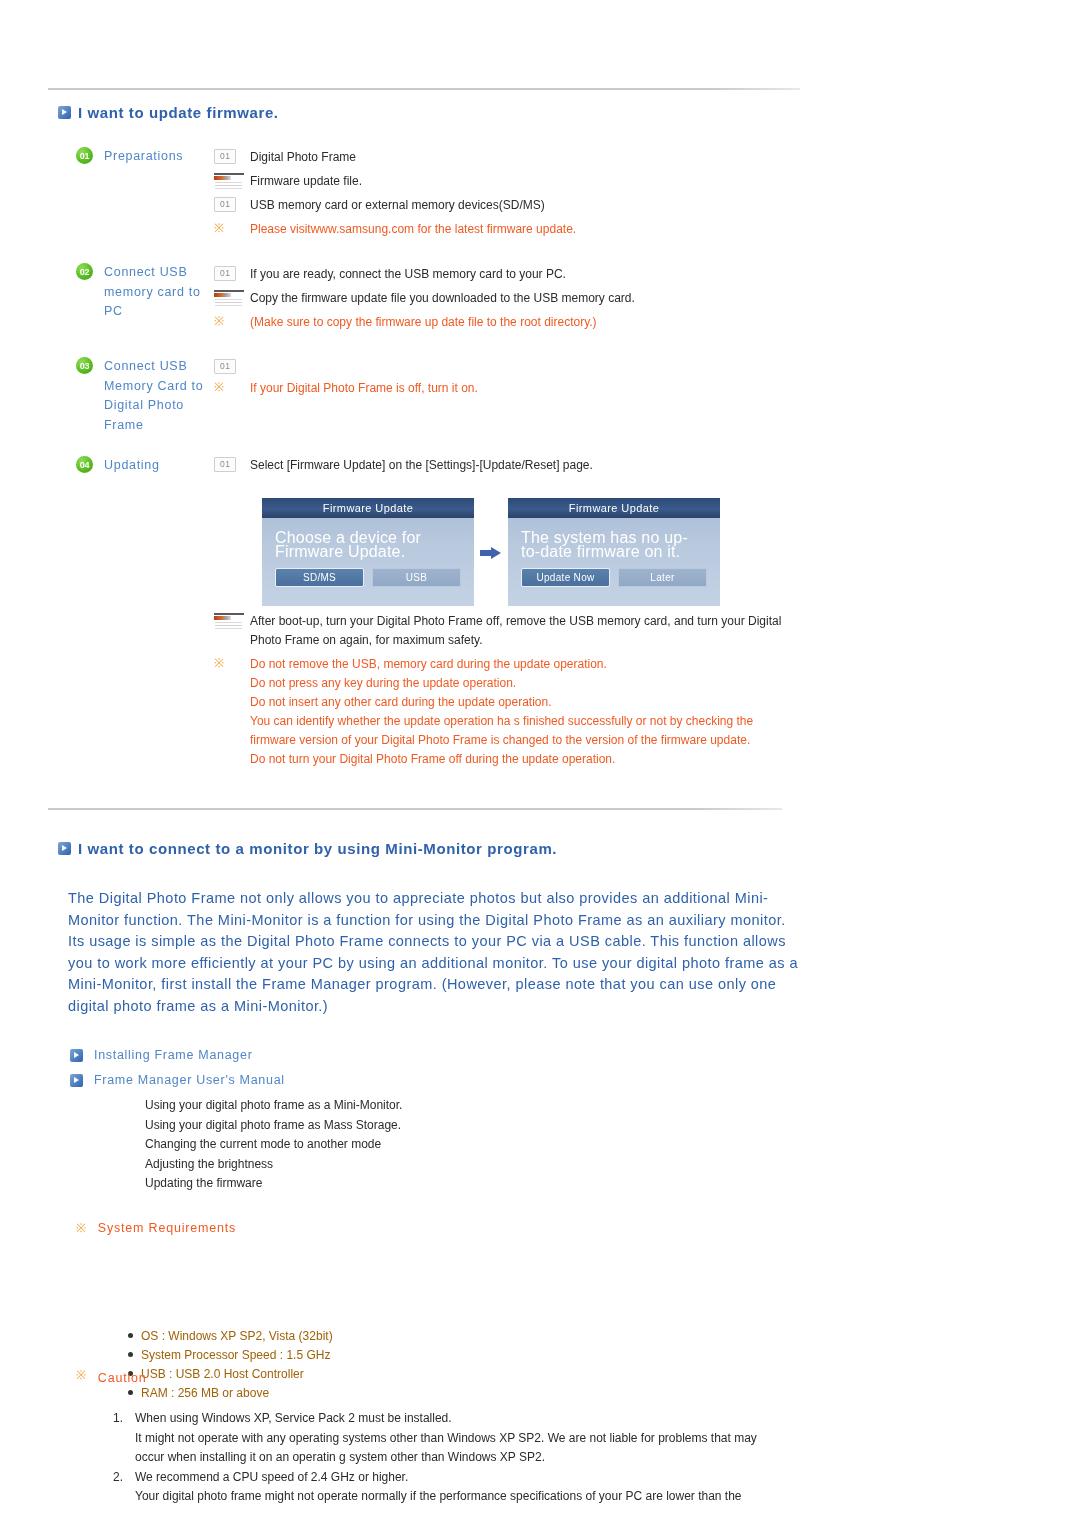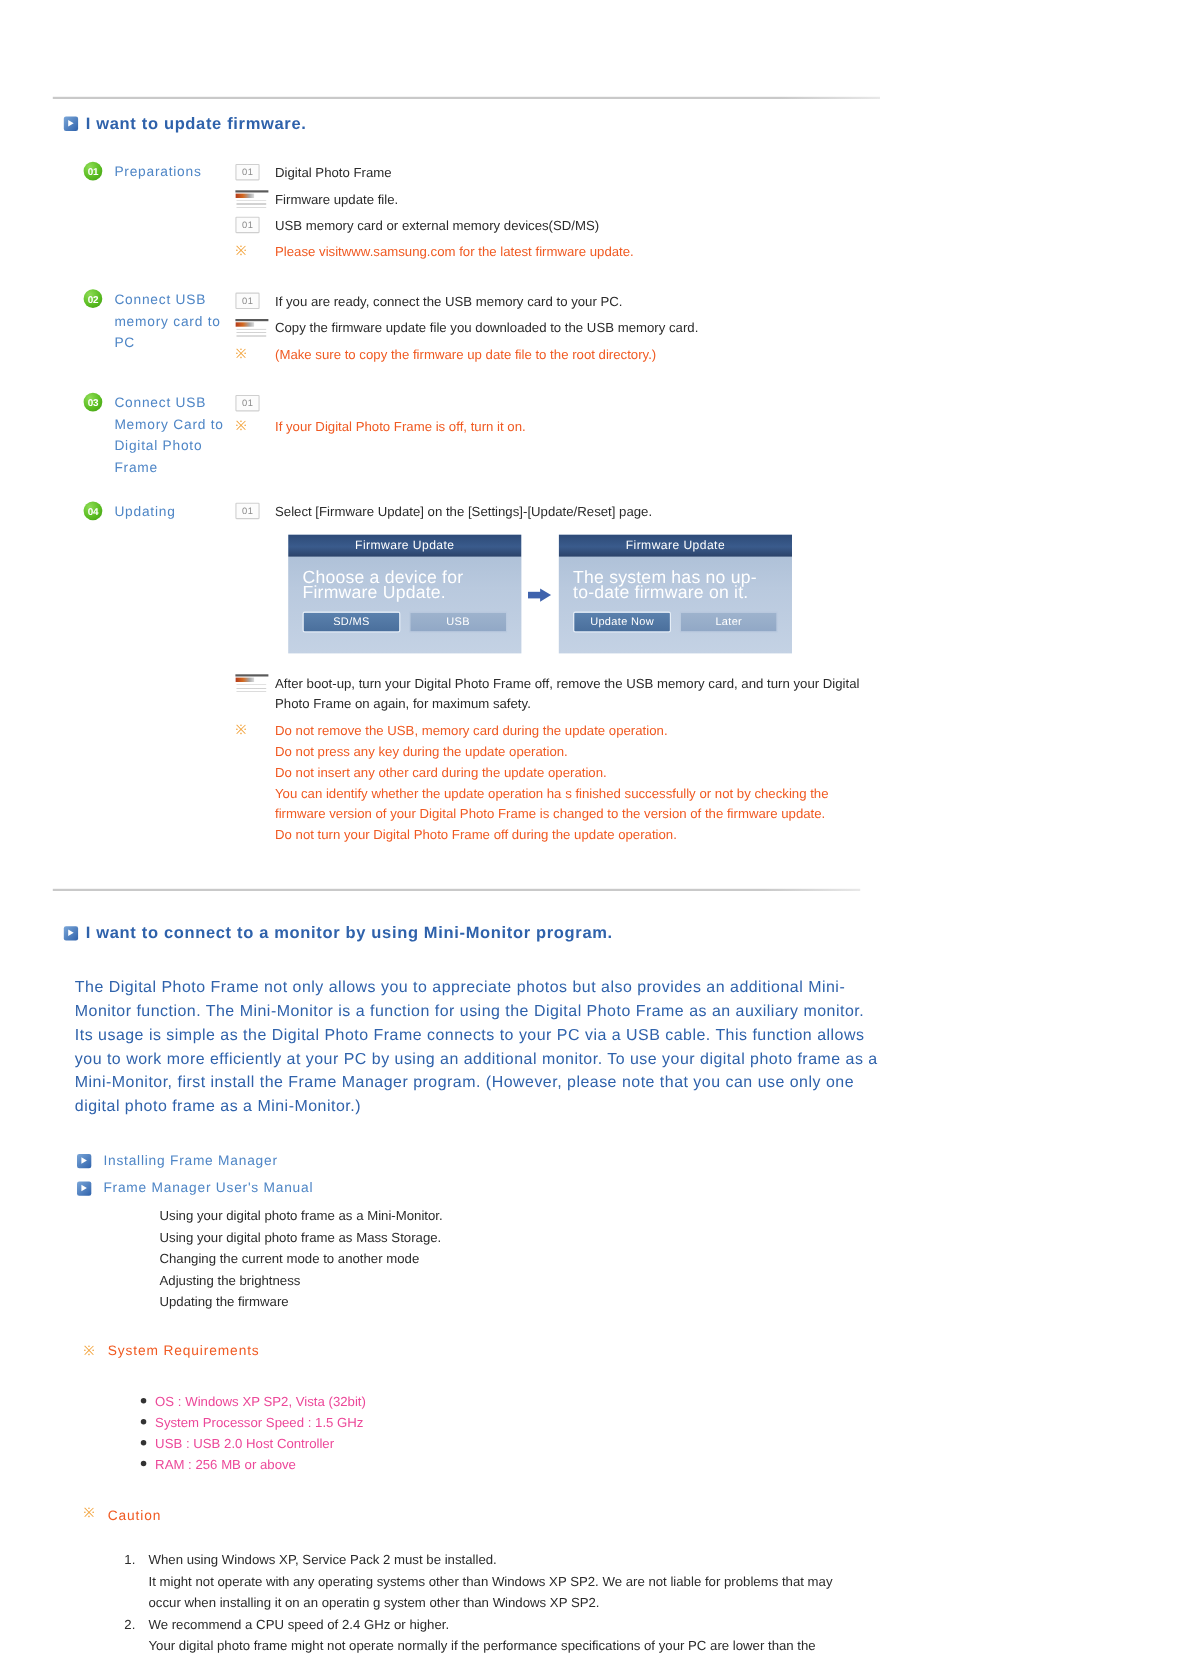--- a/index.html
+++ b/index.html
@@ -142,20 +142,21 @@
     line-height: 19px;
     color: #2b2b2b;
   }
   .detail-text.warn { color: #f05a22; }
 
   
   .dialogs {
     position: absolute;
     display: flex;
     align-items: center;
+    margin-top: 12px;
   }
   .fw-dialog {
     width: 212px;
     height: 108px;
     background: linear-gradient(to bottom, #a8bcd4 0%, #b9c9de 45%, #c4d2e4 100%);
     position: relative;
     overflow: hidden;
   }
   .fw-titlebar {
     height: 20px;
@@ -269,26 +270,26 @@
     font-size: 12.5px;
     letter-spacing: 0.8px;
   }
   #sysreq-heading { left: 76px; top: 1221px; }
   #caution-heading { left: 76px; top: 1371px; }
   #caution-heading .asterisk-icon { margin-top: -3px; }
 
   #sysreq-list {
     position: absolute;
     left: 128px;
-    top: 1265px;
+    top: 1327px;
     list-style: none;
     margin: 0; padding: 0;
     font-size: 12px;
     line-height: 19px;
-    color: #ec4899;
+    color: #a16207;
   }
   #sysreq-list li { display: flex; align-items: baseline; gap: 8px; }
   .dot-bullet {
     width: 5px; height: 5px;
     border-radius: 50%;
     background: #333333;
     flex: 0 0 auto;
     display: inline-block;
     position: relative;
     top: -2px;

